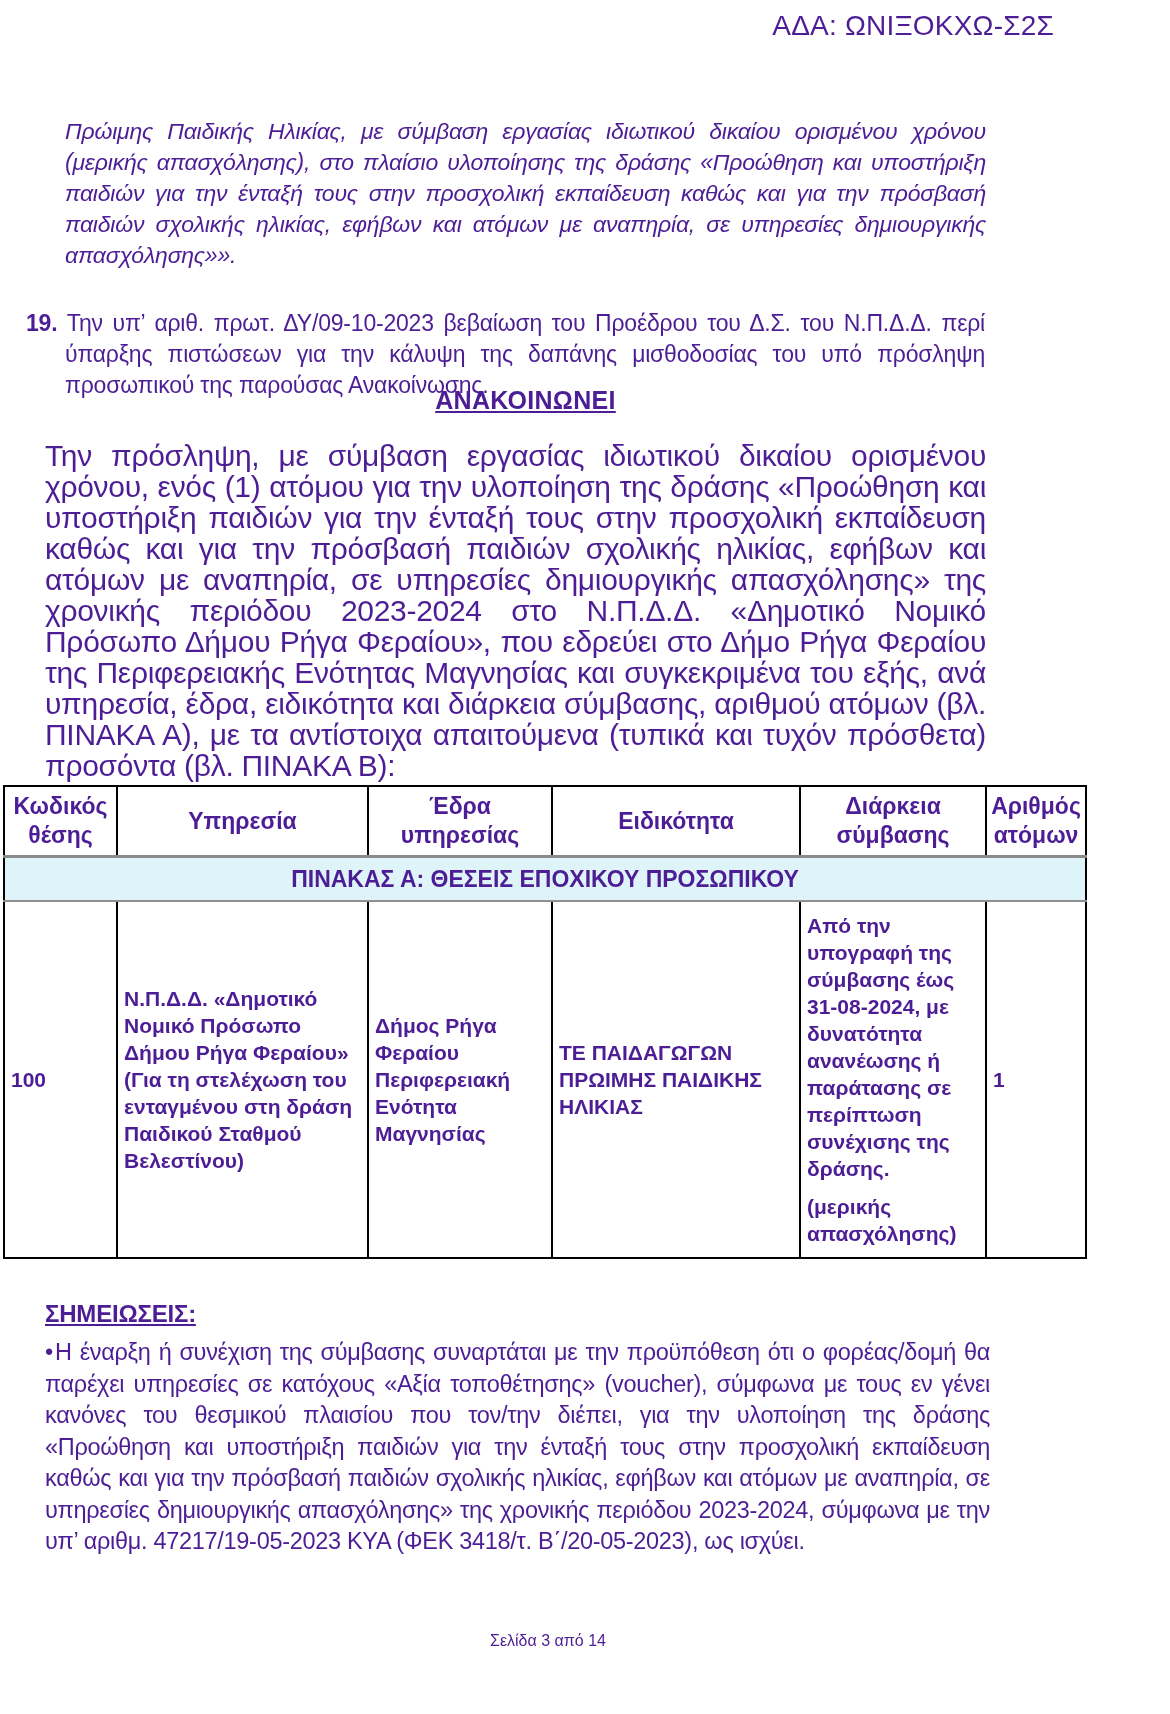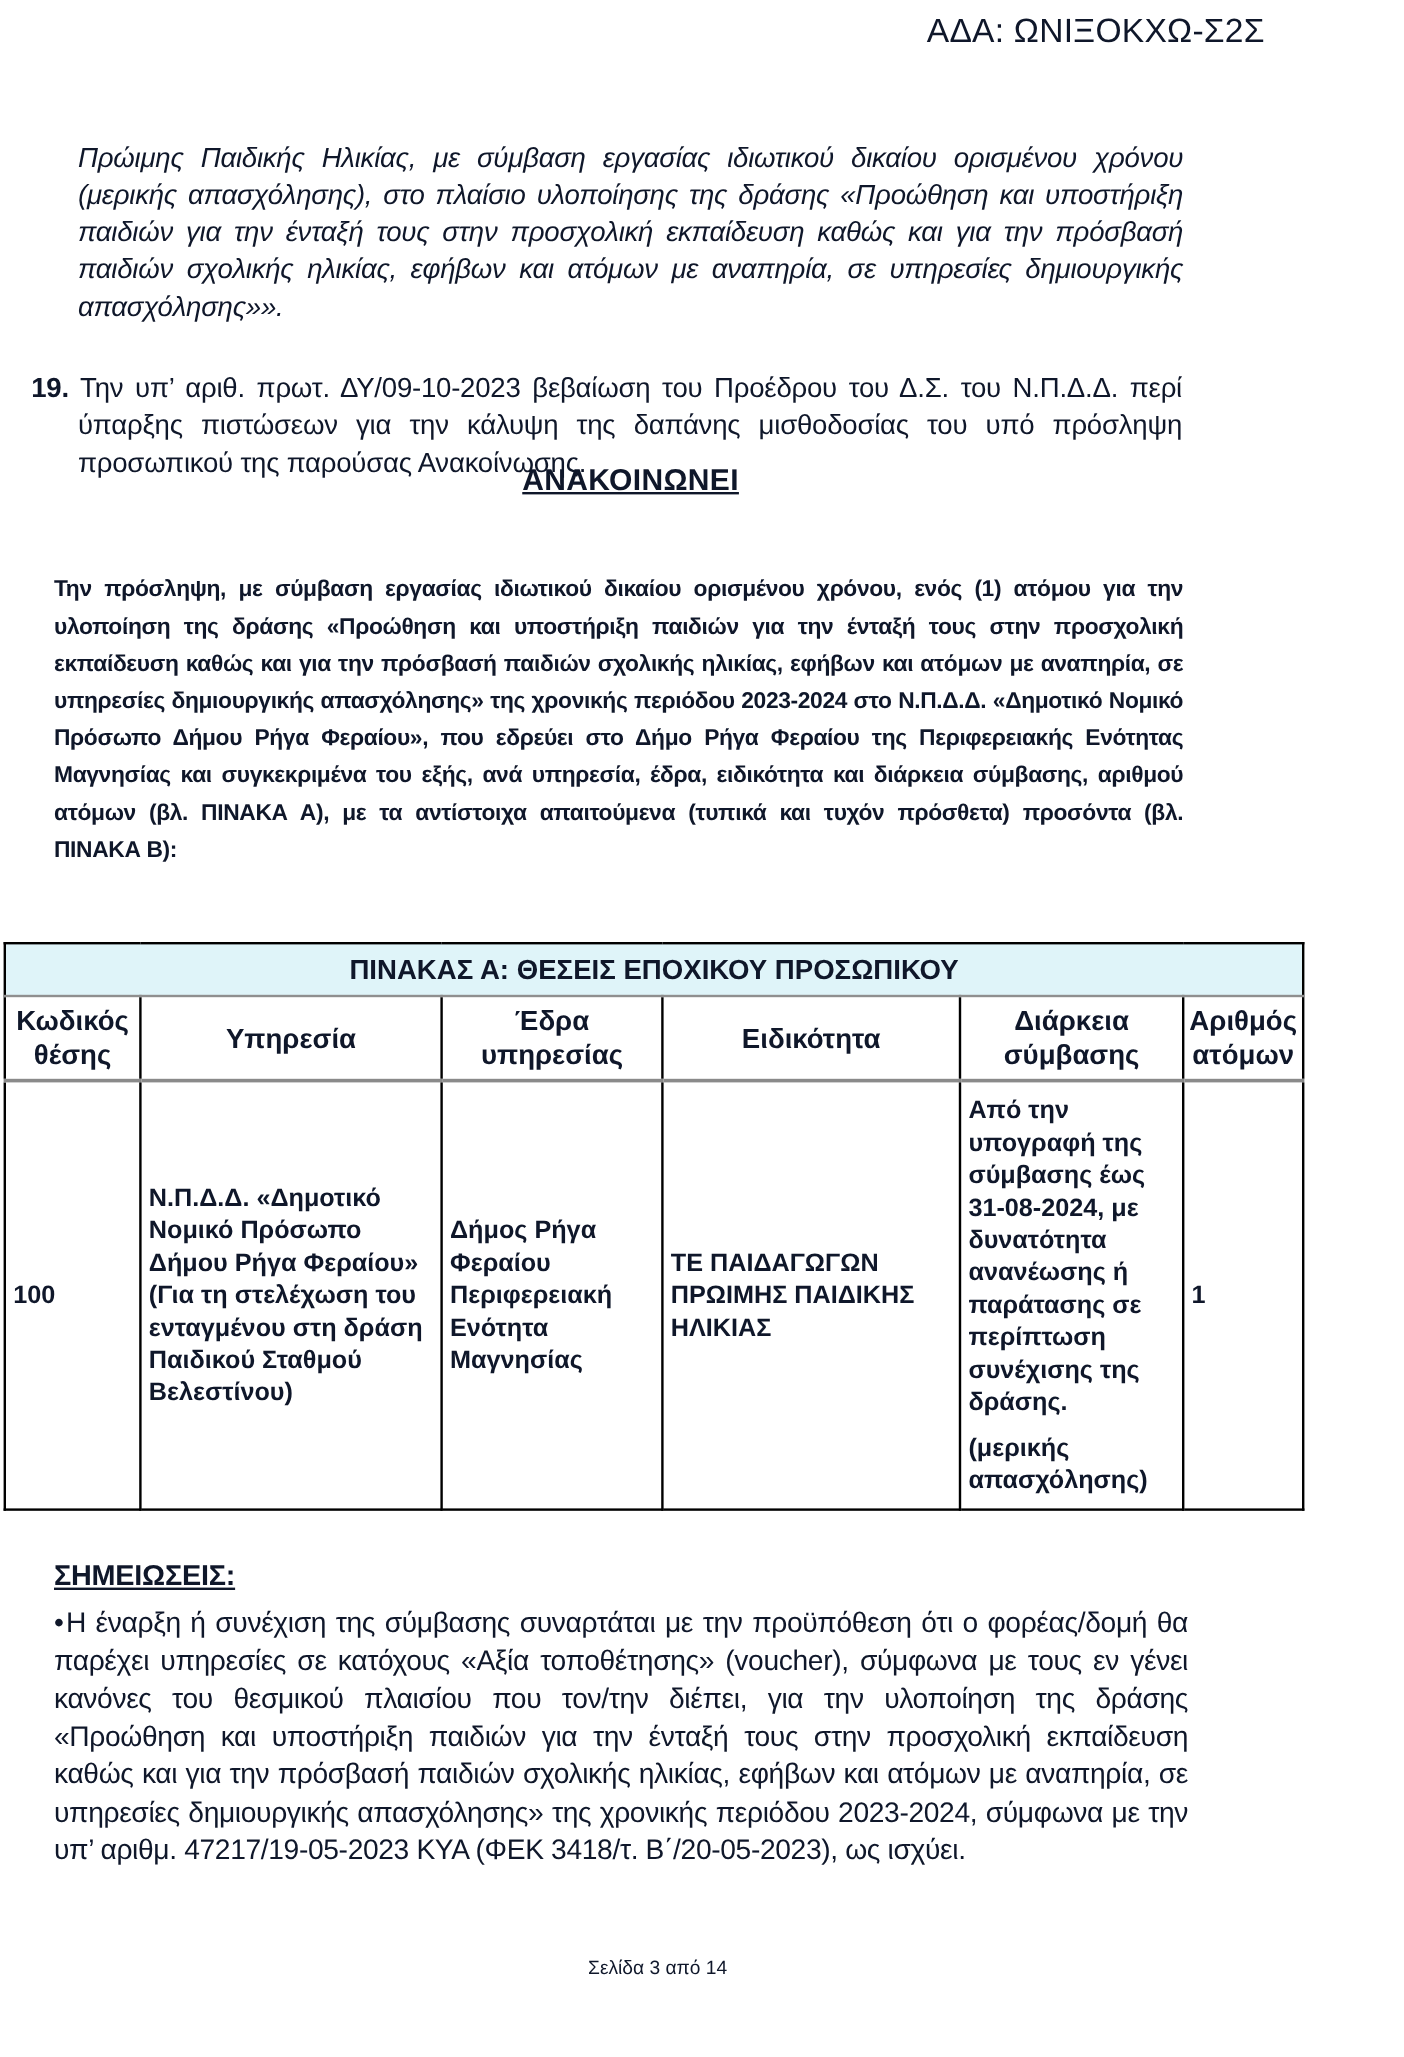--- a/index.html
+++ b/index.html
@@ -1,20 +1,20 @@
 <!DOCTYPE html>
 <html lang="el"><head>
 <meta charset="utf-8">
 <style>
   html,body { margin:0; padding:0; background:#fff; }
   .page {
     position:relative;
     width:1170px; height:1714px;
     background:#ffffff;
-    color:#0f172a;
+    color:#4c1d95;
     font-family:"Liberation Sans", sans-serif;
     overflow:hidden;
   }
   .ada {
     position:absolute; top:10px; right:116px;
     font-size:28px; letter-spacing:0.2px;
   }
   .carryover {
     position:absolute; top:116px; left:65px; width:921px;
     font-style:italic; font-size:23px; line-height:31px;
@@ -28,22 +28,22 @@
     margin-top:40px;
   }
   .item19 .num { font-weight:bold; }
   .announce-heading {
     position:absolute; top:386px; left:65px; width:921px;
     text-align:center; font-weight:bold; font-size:25px;
     text-decoration:underline; letter-spacing:0.3px;
   }
   .announce-body {
     position:absolute; top:440px; left:45px; width:941px;
-    font-weight:bold; font-size:19px; line-height:31px;
-    text-align:justify; letter-spacing:-0.3px;margin-top:36px;
+    font-weight:normal; font-size:30px; line-height:31px;
+    text-align:justify; letter-spacing:-0.3px;
   }
   table.tbl {
     position:absolute; top:785px; left:3px; width:1082px;
     border-collapse:collapse; table-layout:fixed;
     border:2px solid #000;
   }
   .tbl td, .tbl th { border:2px solid #000; }
   .tbl .title-cell {
     font-weight:bold; font-size:23px; text-align:center;
     height:40px; border-bottom:2px solid #8f8f8f;
@@ -95,29 +95,29 @@
     <colgroup>
       <col style="width:113px">
       <col style="width:251px">
       <col style="width:184px">
       <col style="width:248px">
       <col style="width:186px">
       <col style="width:100px">
     </colgroup>
     <tbody>
       <tr>
-        <td class="title-cell" colspan="6" style="background-color: rgb(223, 244, 249);">ΠΙΝΑΚΑΣ Α: ΘΕΣΕΙΣ ΕΠΟΧΙΚΟΥ ΠΡΟΣΩΠΙΚΟΥ</td>
-      </tr>
-      <tr>
         <th>Κωδικός θέσης</th>
         <th>Υπηρεσία</th>
         <th>Έδρα υπηρεσίας</th>
         <th>Ειδικότητα</th>
         <th>Διάρκεια σύμβασης</th>
         <th>Αριθμός ατόμων</th>
+      </tr>
+      <tr>
+        <td class="title-cell" colspan="6" style="background-color: rgb(223, 244, 249);">ΠΙΝΑΚΑΣ Α: ΘΕΣΕΙΣ ΕΠΟΧΙΚΟΥ ΠΡΟΣΩΠΙΚΟΥ</td>
       </tr>
       <tr>
         <td class="data">100</td>
         <td class="data">Ν.Π.Δ.Δ. «Δημοτικό Νομικό Πρόσωπο Δήμου Ρήγα Φεραίου» (Για τη στελέχωση του ενταγμένου στη δράση Παιδικού Σταθμού Βελεστίνου)</td>
         <td class="data">Δήμος Ρήγα Φεραίου Περιφερειακή Ενότητα Μαγνησίας</td>
         <td class="data">ΤΕ ΠΑΙΔΑΓΩΓΩΝ ΠΡΩΙΜΗΣ ΠΑΙΔΙΚΗΣ ΗΛΙΚΙΑΣ</td>
         <td class="data">
           <div>Από την υπογραφή της σύμβασης έως 31-08-2024, με δυνατότητα ανανέωσης ή παράτασης σε περίπτωση συνέχισης της δράσης.</div>
           <div class="duration-note">(μερικής απασχόλησης)</div>
         </td>

